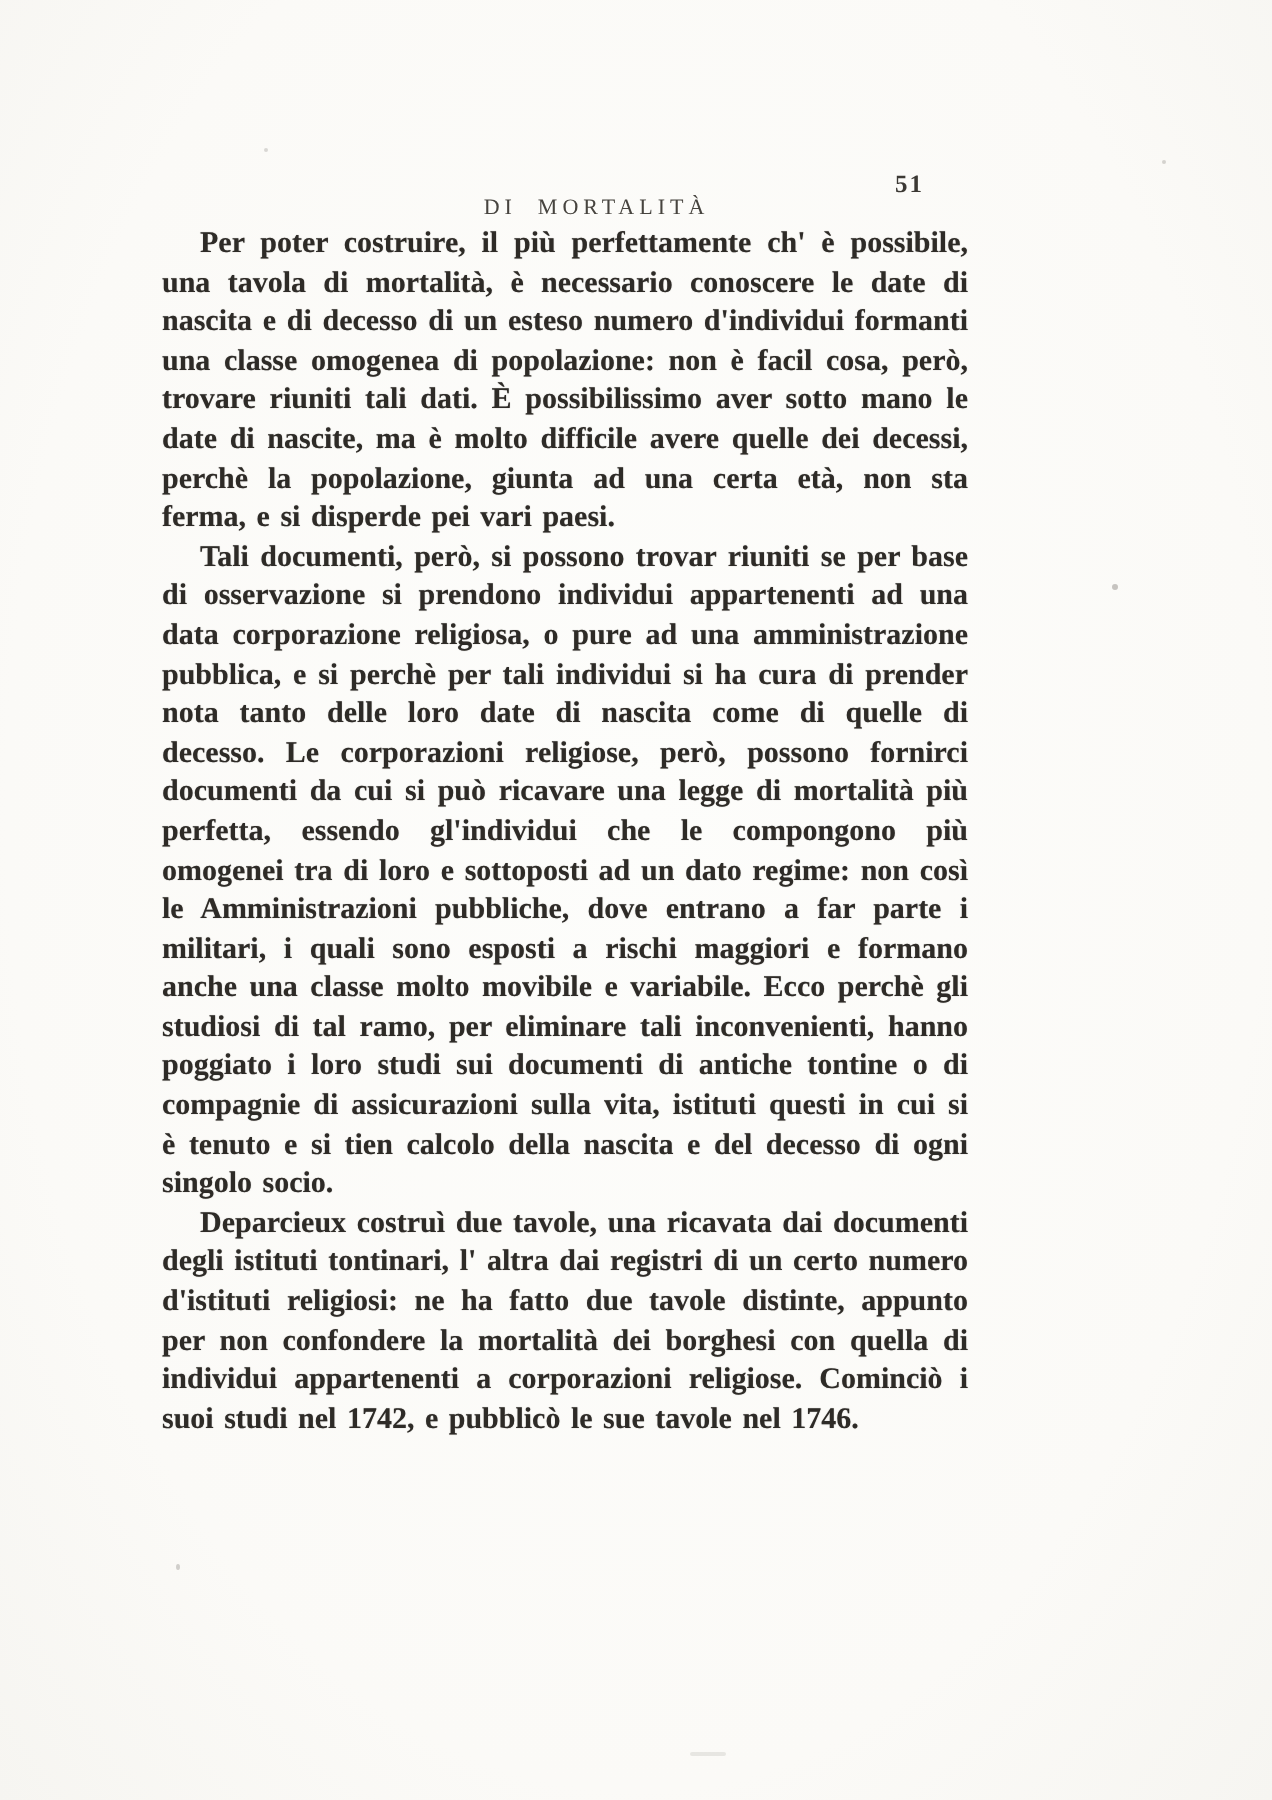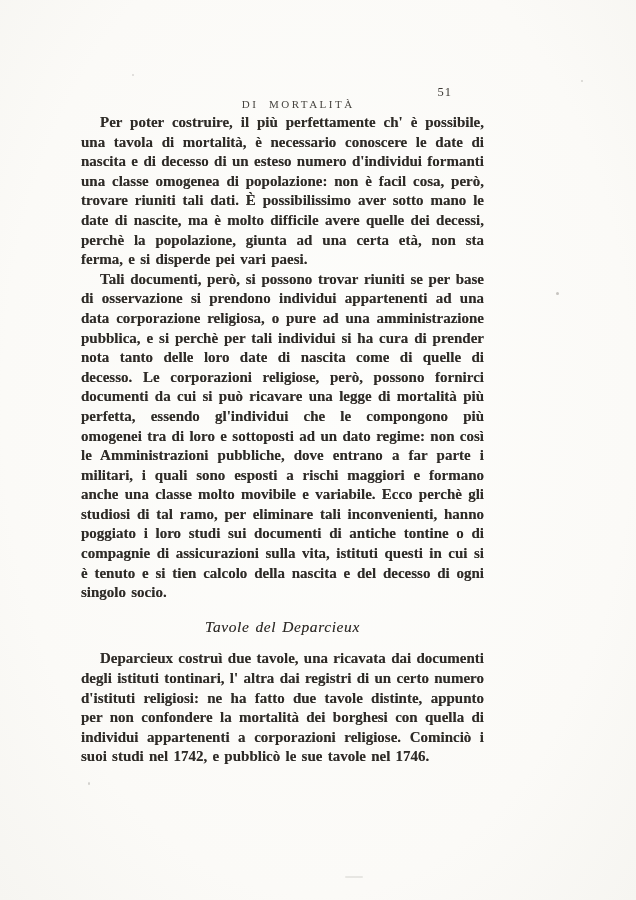--- a/index.html
+++ b/index.html
@@ -28,25 +28,26 @@
     position: relative;
     height: 18px;
     font-size: 11px;
     letter-spacing: 2.5px;
     color: #47443f;
     text-align: center;
     white-space: pre;
   }
   .running-head .page-number {
     position: absolute;
-    right: 32px;
+    right: 22px;
     top: -1px;
     font-size: 12.5px;
     letter-spacing: 1px;
     color: #3c3934;
+    font-weight: bold;
   }
   .text-block {
     margin-top: 9px;
     font-size: 15px;
     line-height: 19.6px;
     text-align: justify;
     word-spacing: 1.5px;
     text-shadow: 0 0 0.5px rgba(46, 43, 39, 0.45);
   }
   .text-block p {
@@ -82,21 +83,20 @@
   <div class="content-column">
 
     <header class="running-head">
       <span>DI  MORTALITÀ</span>
       <span class="page-number">51</span>
     </header>
 
     <main class="text-block">
       <p>Per poter costruire, il più perfettamente ch' è possibile, una tavola di mortalità, è necessario conoscere le date di nascita e di decesso di un esteso numero d'individui formanti una classe omogenea di popolazione: non è facil cosa, però, trovare riuniti tali dati. È possibilissimo aver sotto mano le date di nascite, ma è molto difficile avere quelle dei decessi, perchè la popolazione, giunta ad una certa età, non sta ferma, e si disperde pei vari paesi.</p>
       <p>Tali documenti, però, si possono trovar riuniti se per base di osservazione si prendono individui appartenenti ad una data corporazione religiosa, o pure ad una amministrazione pubblica, e si perchè per tali individui si ha cura di prender nota tanto delle loro date di nascita come di quelle di decesso. Le corporazioni religiose, però, possono fornirci documenti da cui si può ricavare una legge di mortalità più perfetta, essendo gl'individui che le compongono più omogenei tra di loro e sottoposti ad un dato regime: non così le Amministrazioni pubbliche, dove entrano a far parte i militari, i quali sono esposti a rischi maggiori e formano anche una classe molto movibile e variabile. Ecco perchè gli studiosi di tal ramo, per eliminare tali inconvenienti, hanno poggiato i loro studi sui documenti di antiche tontine o di compagnie di assicurazioni sulla vita, istituti questi in cui si è tenuto e si tien calcolo della nascita e del decesso di ogni singolo socio.</p>
-      <h2 class="section-heading">Tavole del Deparcieux</h2>
       <p>Deparcieux costruì due tavole, una ricavata dai documenti degli istituti tontinari, l' altra dai registri di un certo numero d'istituti religiosi: ne ha fatto due tavole distinte, appunto per non confondere la mortalità dei borghesi con quella di individui appartenenti a corporazioni religiose. Cominciò i suoi studi nel 1742, e pubblicò le sue tavole nel 1746.</p>
     </main>
 
   </div>
 
   <div class="speck s1"></div>
   <div class="speck s2"></div>
   <div class="speck s3"></div>
   <div class="speck s4"></div>
   <div class="speck s5"></div>

